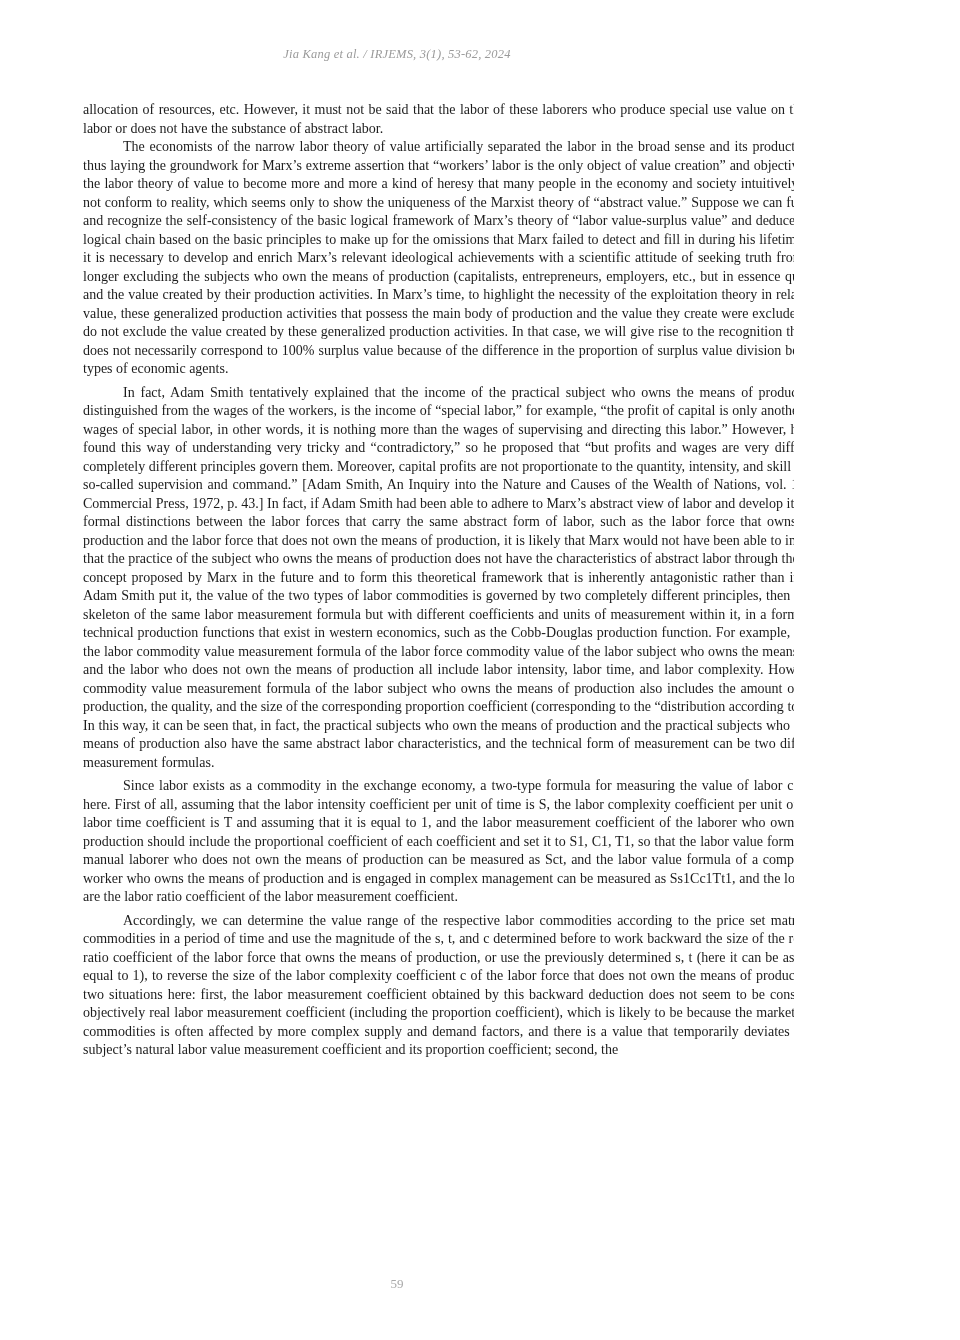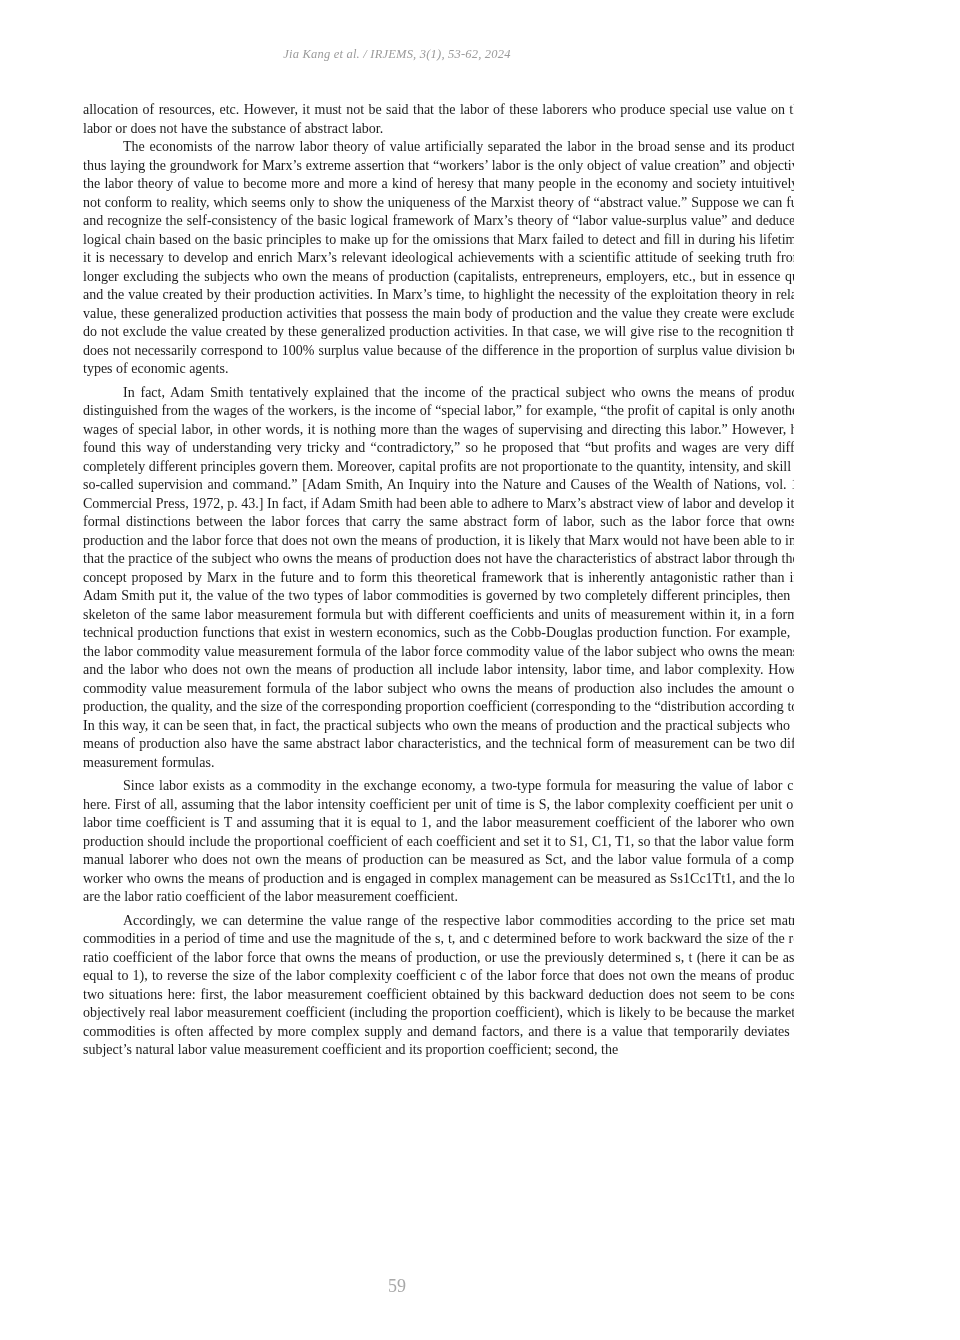--- a/index.html
+++ b/index.html
@@ -45,21 +45,21 @@
   }
   .page-body p.gap {
     margin-top: 5px;
   }
   .page-footer {
     position: absolute;
     top: 1276px;
     left: 0;
     width: 100%;
     text-align: center;
-    font-size: 18px;
+    font-size: 13px;
     color: #a8a8a8;
   }
 </style>
 </head>
 <body>
 
 <div class="page">
 
   <header class="running-head">Jia Kang et al. / IRJEMS, 3(1), 53-62, 2024</header>
 

